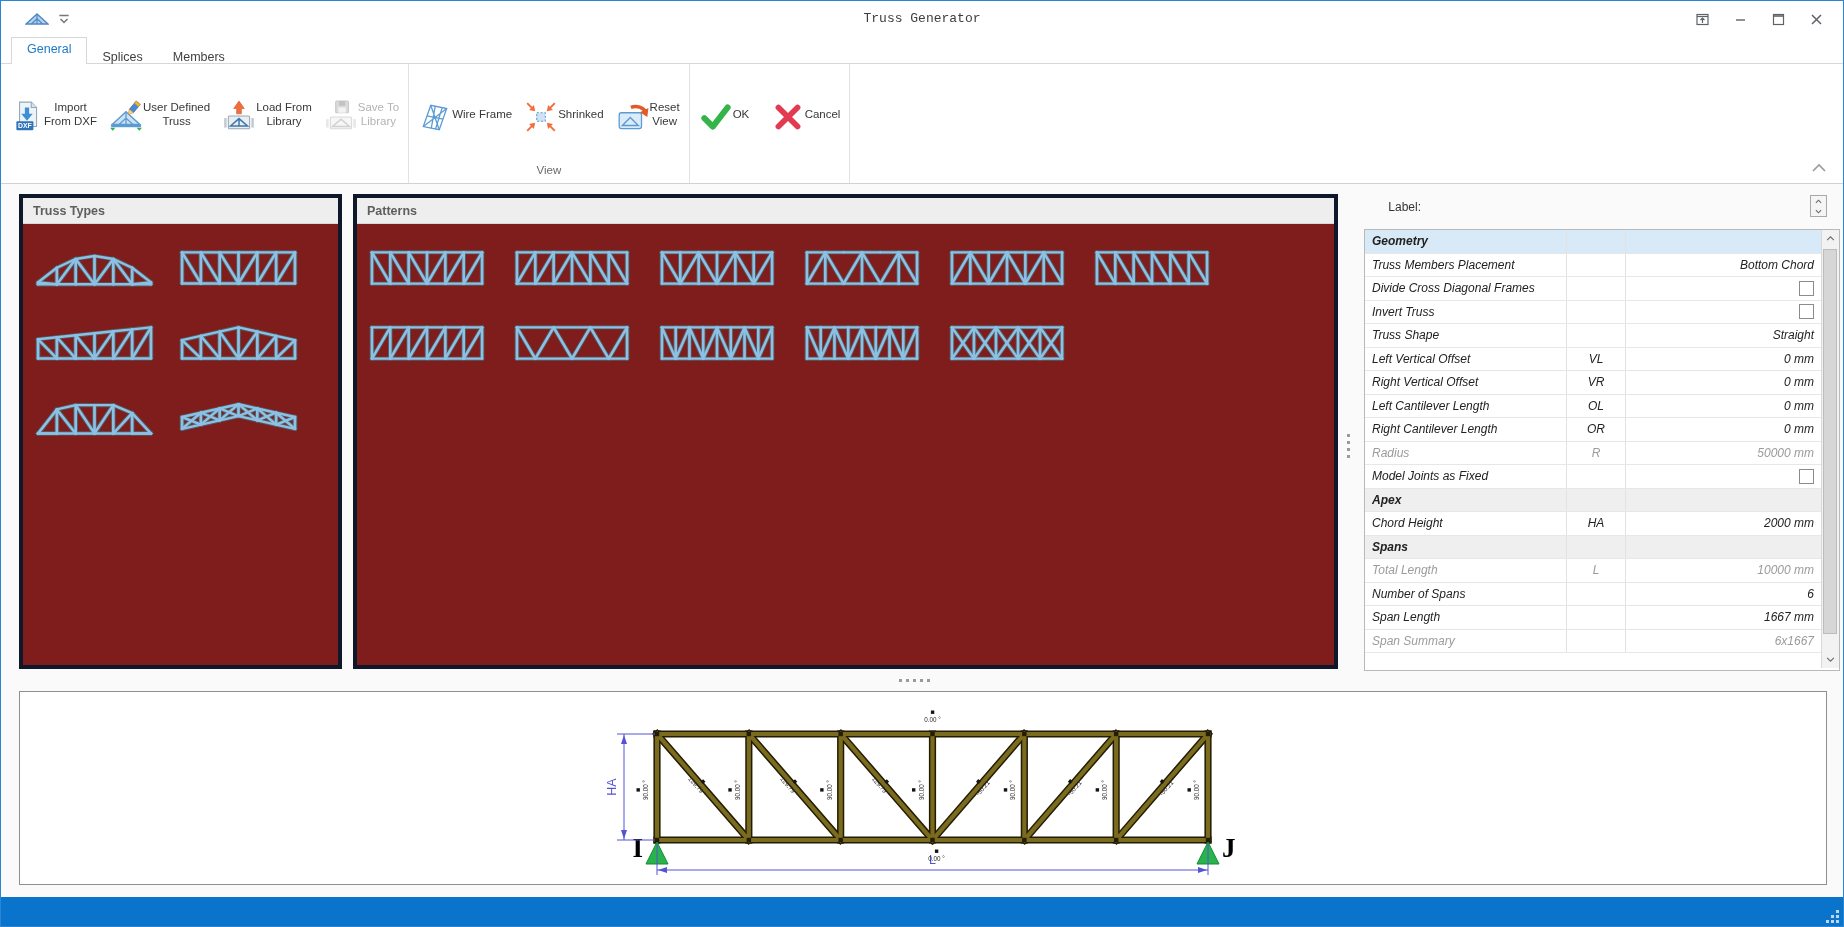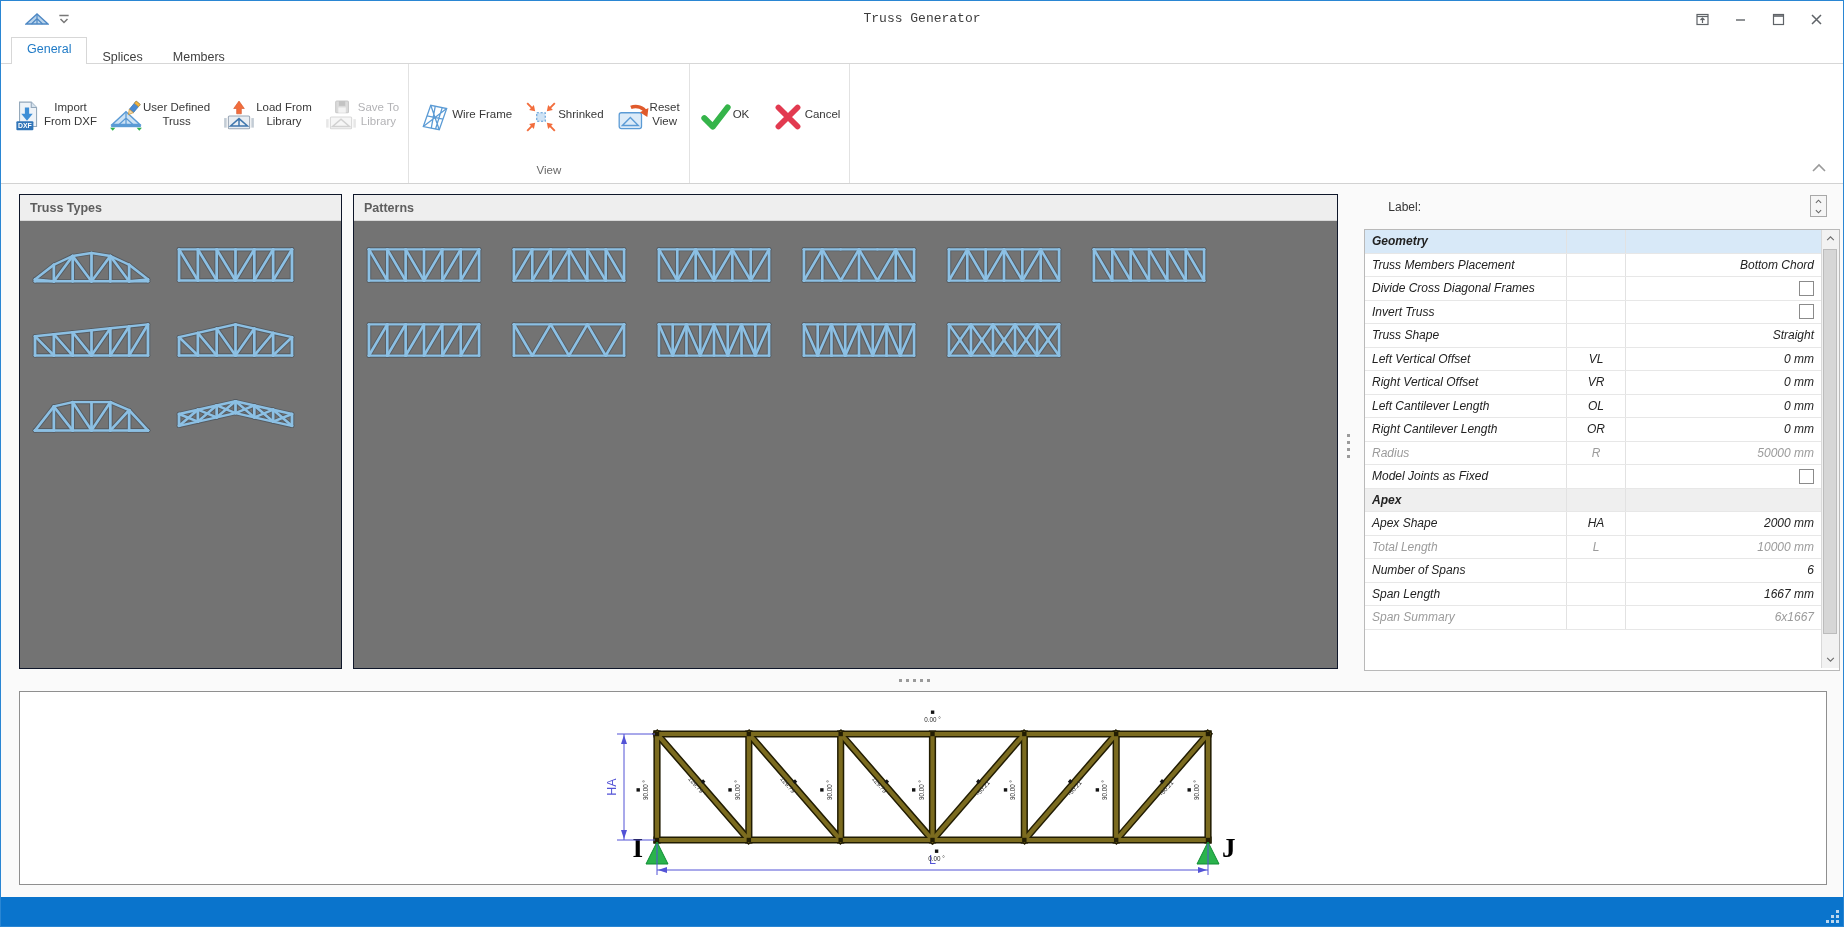--- a/index.html
+++ b/index.html
@@ -29,21 +29,21 @@
   .rgroup .btns{display:flex;flex:1;}
   .rgroup .glabel{height:19px;text-align:center;color:#6a6a6a;font-size:11.5px;}
   .rbtn{min-width:60px;padding:0 6px;display:flex;flex-direction:row;align-items:center;}
   .rbtn .ric{width:34px;height:34px;margin:9px 0 3px 0;}
   .rbtn .lbl{font-size:11.5px;line-height:14px;text-align:center;color:#383838;white-space:nowrap;}
   .rbtn.disabled .lbl{color:#b3b3b6;}
   .rbtn.disabled .ric{opacity:.55;filter:grayscale(1);}
   .ribbon-collapse{position:absolute;right:14px;top:160px;width:20px;height:16px;}
   
   .main{position:absolute;left:0;top:183px;width:100%;height:715px;background:#fafafa;}
-  .panel{position:absolute;background:#737373;border:1px solid #0f172a;box-sizing:border-box;}
+  .panel{position:absolute;background:#7f1d1d;border:4px solid #0f172a;box-sizing:border-box;}
   .panel-header{height:26px;background:#eeeeee;border-bottom:1px solid #d8d8d8;
     font-weight:bold;color:#5e5e5e;font-size:12.5px;padding:6px 0 0 10px;box-sizing:border-box;}
   #truss-types-panel{left:18px;top:10px;width:323px;height:475px;}
   #patterns-panel{left:352px;top:10px;width:985px;height:475px;}
   #type-grid{padding:22px 0 0 11px;display:grid;grid-template-columns:121px 121px;
     column-gap:23px;row-gap:33px;}
   .type-thumb{width:121px;height:42px;}
   #pattern-rows{padding:24px 0 0 11px;}
   .prow{display:flex;gap:27px;margin-bottom:35px;}
   .pat-thumb{width:118px;height:40px;}
@@ -1224,23 +1224,28 @@
             <div class="c-val">
               <div class="cbox"></div>
             </div>
           </div>
           <div class="grow section">
             <div class="c-name">Apex</div>
             <div class="c-sym"></div>
             <div class="c-val"></div>
           </div>
           <div class="grow">
-            <div class="c-name">Apex Shape</div>
+            <div class="c-name">Chord Height</div>
             <div class="c-sym">HA</div>
             <div class="c-val">2000 mm</div>
+          </div>
+          <div class="grow section">
+            <div class="c-name">Spans</div>
+            <div class="c-sym"></div>
+            <div class="c-val"></div>
           </div>
           <div class="grow disabled">
             <div class="c-name">Total Length</div>
             <div class="c-sym">L</div>
             <div class="c-val">10000 mm</div>
           </div>
           <div class="grow">
             <div class="c-name">Number of Spans</div>
             <div class="c-sym"></div>
             <div class="c-val">6</div>

